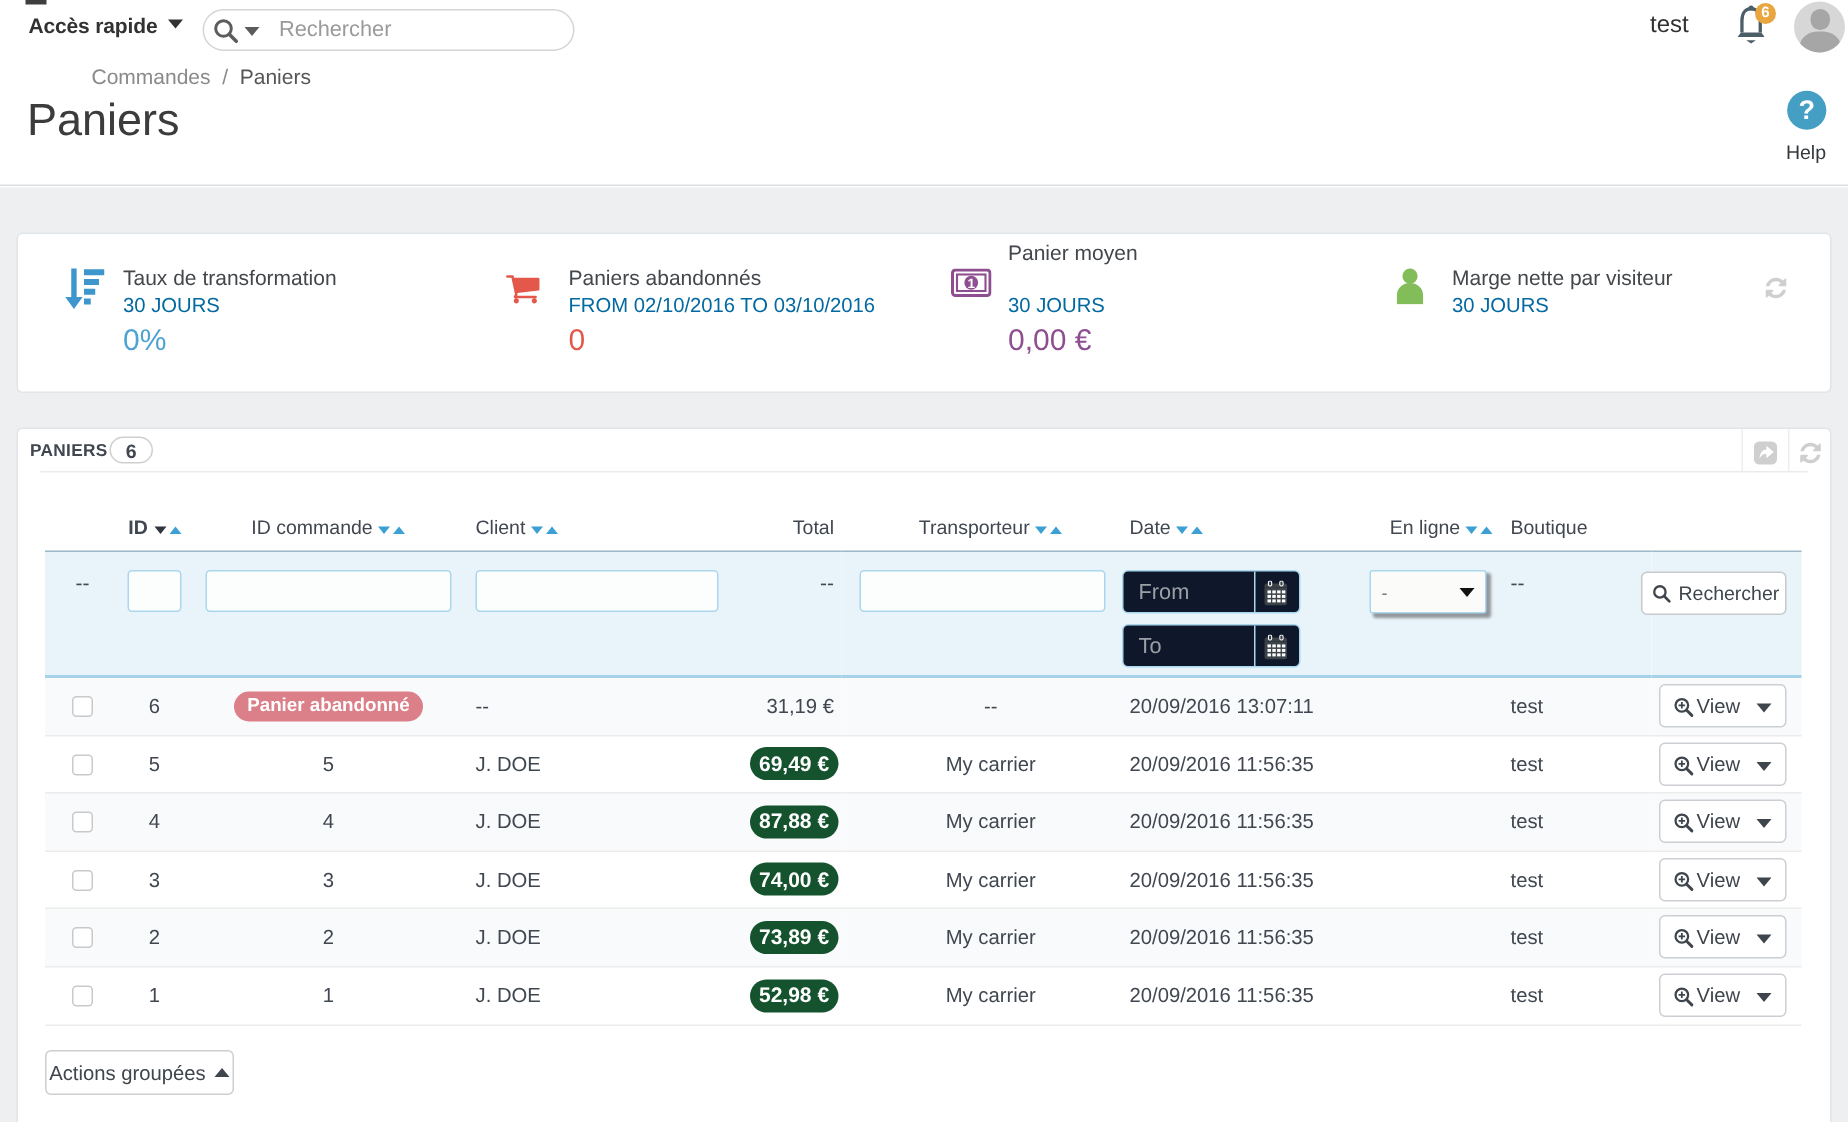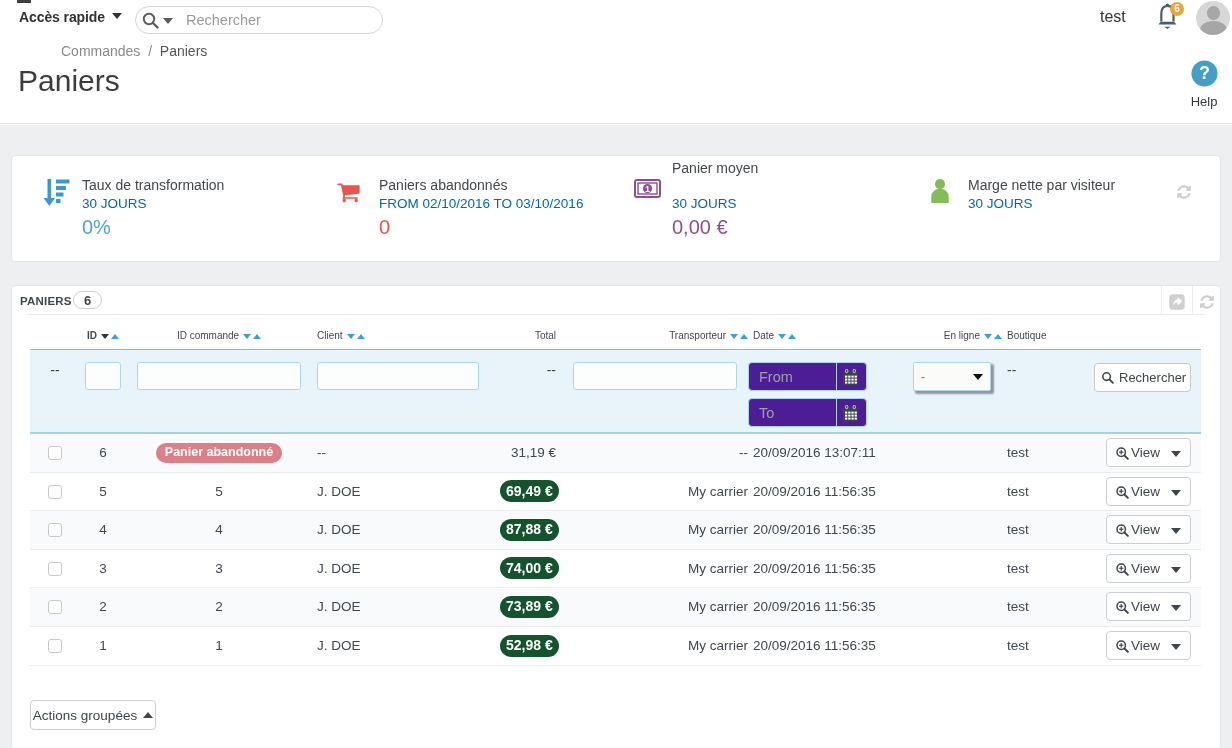--- a/index.html
+++ b/index.html
@@ -42,49 +42,49 @@
 #phead { position:absolute; left:0; top:0; width:100%; height:28px; }
 #phead .ttl { position:absolute; left:8px; top:9px; font-size:11.5px; font-weight:700; color:#414750; letter-spacing:.2px; }
 #phead .cnt { position:absolute; left:61px; top:5px; min-width:29px; height:18px; border:1px solid #cfcfcf; border-radius:9px; background:#fff; text-align:center; font-size:13px; font-weight:700; color:#414750; line-height:17px; padding:0 6px; }
 #phead .hline { position:absolute; left:15px; right:15px; top:28px; height:1px; background:#ebebeb; }
 .vsep { position:absolute; top:0; width:1px; height:28px; background:#ededed; }
 
 table#grid { position:absolute; left:18px; top:28px; border-collapse:collapse; table-layout:fixed; width:1171px; }
 #grid col.c1{width:50px;} #grid col.c2{width:46px;} #grid col.c3{width:186px;}
 #grid col.c4{width:188px;} #grid col.c5{width:61px;} #grid col.c6{width:187px;}
 #grid col.c7{width:160px;} #grid col.c8{width:94px;} #grid col.c9{width:99px;} #grid col.c10{width:100px;}
-#grid thead th { height:35px; vertical-align:bottom; padding:0 0 8px 0; font-weight:400; font-size:10px; color:#414750; border-bottom:1px solid #9db9c6; white-space:nowrap;margin-top:12px; }
+#grid thead th { height:53px; vertical-align:bottom; padding:0 0 8px 0; font-weight:400; font-size:13px; color:#414750; border-bottom:1px solid #9db9c6; white-space:nowrap;margin-top:12px; }
 #grid thead th.al { text-align:left; padding-left:5px; }
 #grid thead th.ar { text-align:right; padding-right:5px; }
 #grid thead th.ac { text-align:center; }
 .sorts { display:inline-block; margin-left:4px; }
 .sd,.su { display:inline-block; width:0; height:0; }
 .sd { border-left:4.5px solid transparent; border-right:4.5px solid transparent; border-top:5.5px solid #3da0d4; margin-right:2px; }
 .su { border-left:4.5px solid transparent; border-right:4.5px solid transparent; border-bottom:5.5px solid #3da0d4; }
 .sd.dark { border-top-color:#30353b; }
 #grid tr.filter td { background:#e9f3fa; height:84px; vertical-align:top; padding-top:12px; border-bottom:2px solid #a5d2e8; }
 .finput { height:28px; border:1px solid #abd7ee; border-radius:3px; background:#fcfdfd; }
 .fdash { font-size:14px; color:#414750; }
 #grid tbody td { height:39px; font-size:13.5px; color:#414750; border-bottom:1px solid #ececec; white-space:nowrap; }
 #grid tbody tr.odd td { background:#f8fafb; }
 #grid td.al { text-align:left; padding-left:5px; }
 #grid td.ar { text-align:right; padding-right:5px; }
 #grid td.ac { text-align:center; }
-#grid td.pl12, #grid th.pl12 { text-align:right; padding-left:12px; }
+#grid td.pl12, #grid th.pl12 { text-align:center; padding-left:12px; }
 .cb { display:inline-block; width:14px; height:14px; border:1px solid #c9c9c9; border-radius:3px; background:#fff; vertical-align:middle; }
 .badge-g { display:inline-block; background:#14532d; color:#fff; font-weight:700; font-size:14px; border-radius:11px; padding:2.5px 6px 3.5px; }
 .badge-p { display:inline-block; background:#db7f88; color:#fff; font-weight:700; font-size:12.5px; border-radius:11px; padding:2.5px 9px 3.5px; }
 .vbtn { display:inline-block; margin-top:3px; width:85px; height:29px; background:#fff; border:1px solid #cbcfd3; border-radius:4px; text-align:left; position:relative; }
 .vbtn .vtxt { position:absolute; left:24px; top:6px; font-size:13.5px; color:#3f454c; }
 .vbtn .vcar { position:absolute; right:9px; top:12px; border-left:5px solid transparent; border-right:5px solid transparent; border-top:6px solid #3f454c; }
 .vbtn svg { position:absolute; left:8px; top:7px; }
 
 #fsearch { position:absolute; right:10px; top:13px; width:97px; height:29px; background:#fff; border:1px solid #c6cacd; border-radius:4px; font-size:13px; color:#3f454c; text-align:left; font-family:"Liberation Sans", sans-serif; }
 
-.dgrp { width:119px; height:29px; border:1px solid #abd7ee; border-radius:4px; background:#4c1d95; position:relative; }
+.dgrp { width:119px; height:29px; border:1px solid #abd7ee; border-radius:4px; background:#0f172a; position:relative; }
 .dgrp .ph { position:absolute; left:10px; top:6px; font-size:14.5px; color:#9aa0a6; }
 .dgrp .sep { position:absolute; right:29px; top:0; width:1px; height:100%; background:#abd7ee; }
 .dgrp svg { position:absolute; right:7px; top:6px; }
 
 .fsel { width:78px; height:29px; border:1px solid #abd7ee; border-radius:2px; background:#fbfbfa; position:relative; box-shadow:2.5px 2.5px 2px rgba(0,0,0,0.38); }
 .fsel .dash { position:absolute; left:7px; top:7px; font-size:12px; color:#6d7377; }
 .fsel .car { position:absolute; right:7px; top:11px; border-left:5.5px solid transparent; border-right:5.5px solid transparent; border-top:6.5px solid #111; }
 
 #bulk { position:absolute; left:18px; top:414px; width:126px; height:30px; background:#fff; border:1px solid #ccced1; border-radius:4px; font-size:13.5px; color:#3f454c; font-family:"Liberation Sans", sans-serif; }
 #bulk .car { display:inline-block; vertical-align:2px; margin-left:6px; border-left:5px solid transparent; border-right:5px solid transparent; border-bottom:6px solid #3f454c; }

